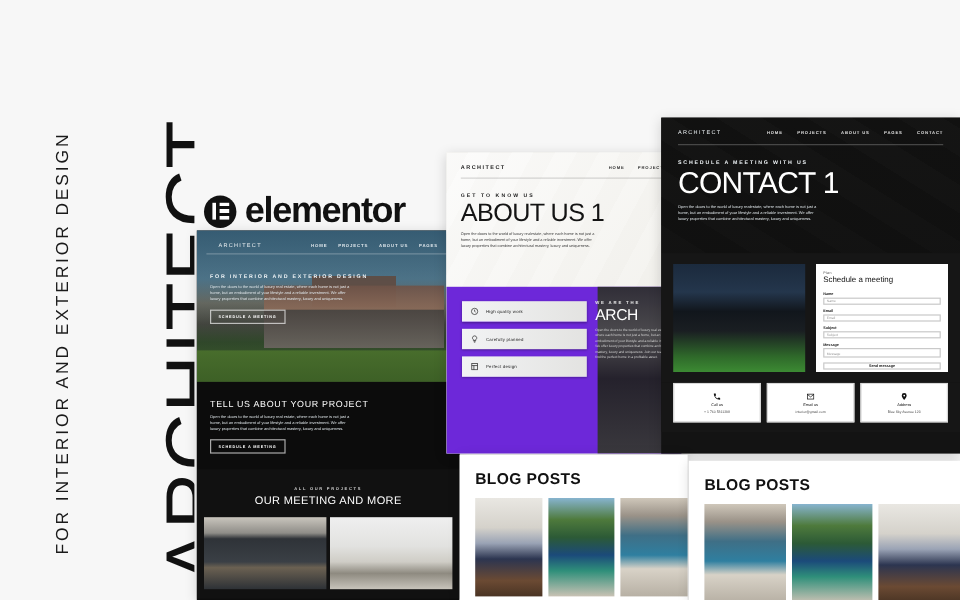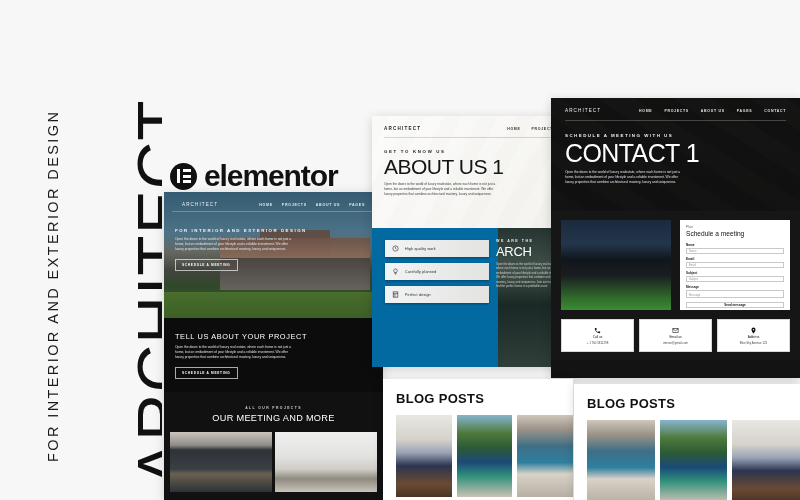--- a/index.html
+++ b/index.html
@@ -117,40 +117,40 @@
   .sec-h { font-size: 7.4px; letter-spacing: .6px; color:#fff; font-weight:400; }
   .hp-dark2 { background:#111; padding: 14px 0 8px 0; text-align:center; }
   .eyebrow-c { font-size:3.4px; letter-spacing:1.4px; color:#cfcfcf; font-weight:600; }
   .sec-h-c { font-size: 9.2px; letter-spacing:.3px; color:#fff; font-weight:400; margin-top:3px; }
   .hp-gallery { display:flex; gap:3px; padding: 9px 6px 0 6px; }
   .thumb { height: 60px; flex:1; background:#bbb; }
   .th-kitchen { background: linear-gradient(180deg,#c9c5bd 0%,#8f8d88 22%,#2f3338 30%,#3a3f45 62%,#6b6152 70%,#2d3136 100%); }
   .th-living  { background: linear-gradient(180deg,#efefef 0%,#e2e2e0 40%,#cfcdc6 62%,#8e8a80 78%,#c8c4bb 100%); }
 
   
-  #about-mock { left: 372px; top: 116px; width: 196px; height: 251px; }
+  #about-mock { left: 372px; top: 127px; width: 196px; height: 251px; }
   .ab-hero {
     position:relative; height:112px; background:#f2f1ee;
     background-image:
       linear-gradient(135deg, rgba(255,255,255,.85), rgba(245,244,240,.82)),
       repeating-linear-gradient(118deg,#dedcd4 0 16px,#ecebe6 16px 32px);
   }
   .ab-nav {
     display:flex; align-items:center; justify-content:space-between;
     margin: 0 12px; padding-top:10px; padding-bottom:6px;
     border-bottom:1px solid rgba(0,0,0,.15);
   }
   .brand-d { font-size:4.6px; letter-spacing:1.2px; color:#1d1d1d; font-weight:600; }
   .nav-d { display:flex; gap:11px; }
   .nav-d span { font-size:3.5px; letter-spacing:.7px; color:#333; font-weight:600; }
   .ab-body { padding: 11px 0 0 12px; }
   .eyebrow-d { font-size:4.3px; letter-spacing:1.7px; color:#222; font-weight:600; }
   .big-title-d { font-size:21px; color:#141414; font-weight:400; letter-spacing:-.5px; line-height:1.05; margin-top:2px; }
   .para-d { font-size:3.2px; line-height:1.6; color:#3b3b3b; width:112px; margin-top:4px; }
-  .ab-lower { position:relative; height:155px; background:#0369a1; }
+  .ab-lower { position:relative; height:155px; background:#6d28d9; }
   .ab-photo {
     position:absolute; right:0; top:0; width:70px; height:139px;
     background: linear-gradient(180deg,#2a2f26 0%,#4a5040 30%,#1d2119 55%,#343a2c 100%);
     opacity:.9;
   }
   .feat-list { position:absolute; left:13px; top:12px; width:104px; display:flex; flex-direction:column; gap:6px; }
   .feat-row {
     display:flex; align-items:center; gap:6px; height:17px; padding-left:7px;
     background: linear-gradient(90deg,#f2f3f4, #e3e3e1);
     box-shadow: 0 1px 2px rgba(0,0,0,.35);

